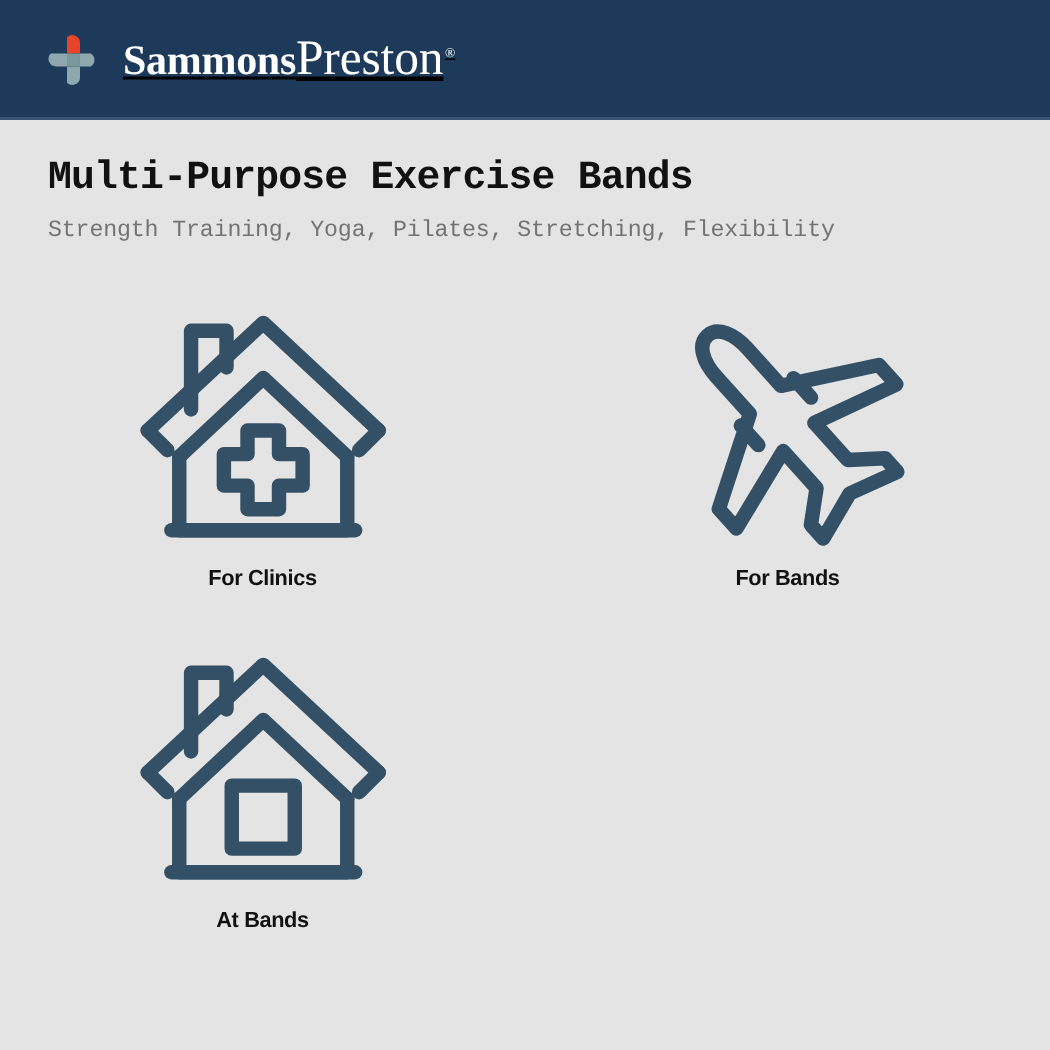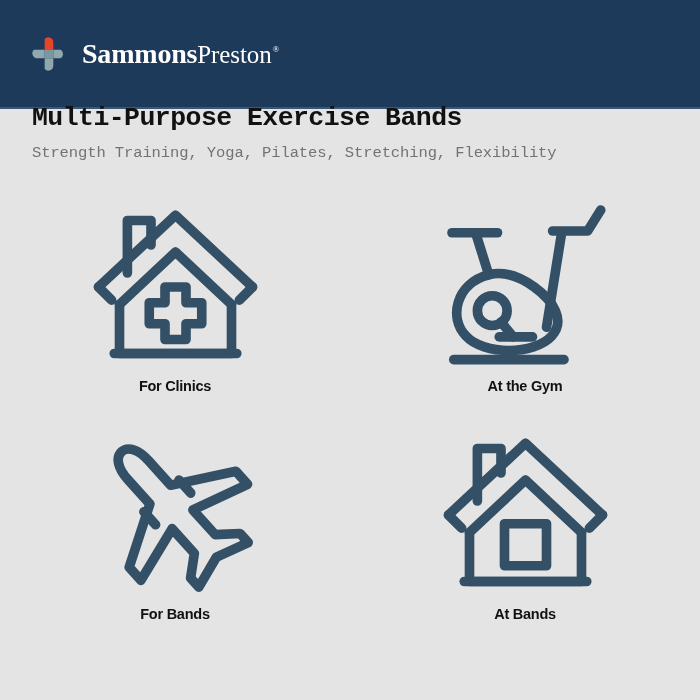--- a/index.html
+++ b/index.html
@@ -21,26 +21,27 @@
     background: #e4e4e4;
     box-sizing: border-box;
   }
 
   
   .header-band {
     position: absolute;
     top: 0;
     left: 0;
     width: 700px;
-    height: 109px;
+    height: 80px;
     background: #1e3a5a;
     border-bottom: 2px solid #3a5876;
     box-sizing: border-box;
     display: flex;
     align-items: center;
+    text-decoration: underline;
   }
 
   .brand-lockup {
     display: flex;
     align-items: center;
     margin-left: 31px;
     margin-top: 1px;
   }
 
   .brand-mark {
@@ -56,21 +57,21 @@
     color: #ffffff;
     font-family: "Liberation Serif", serif;
     white-space: nowrap;
   }
   .brand-word-primary {
     font-size: 28px;
     font-weight: bold;
     letter-spacing: -0.2px;
   }
   .brand-word-secondary {
-    font-size: 25px;
+    font-size: 33px;
     font-weight: normal;
     letter-spacing: -0.1px;
   }
   .brand-reg {
     font-size: 9px;
     font-weight: normal;
     position: relative;
     top: -11px;
     margin-left: 1px;
   }
@@ -186,45 +187,20 @@
           <path d="M36 124 L36 180 L164 180 L164 124"></path>
 
           <path d="M30 180 L170 180"></path>
 
           <path d="M88 104 L112 104 L112 122 L130 122 L130 146 L112 146 L112 164 L88 164 L88 146 L70 146 L70 122 L88 122 Z"></path>
         </svg>
       </div>
       <div class="cell-label">For Clinics</div>
     </div>
 
-    <div class="grid-cell">
-      <div class="icon-holder">
-        <svg width="175" height="175" viewBox="0 0 200 200" fill="none" stroke="#345066" stroke-width="11" stroke-linecap="round" stroke-linejoin="round">
-
-          <path d="M16 42 L68 42"></path>
-
-          <path d="M43 42 L58 90"></path>
-
-          <path d="M124 150 L141 44"></path>
-
-          <path d="M131 40 L171 40 L186 16"></path>
-
-          <path d="M58 90 C20 100 12 140 32 160 C52 182 110 182 130 160 C146 142 132 120 110 104 C92 91 74 86 58 90 Z"></path>
-
-          <circle cx="62" cy="131" r="17"></circle>
-
-          <path d="M72 144 L86 161"></path>
-
-          <path d="M70 161 L108 161"></path>
-
-          <path d="M18 187 L144 187"></path>
-        </svg>
-      </div>
-      <div class="cell-label">At the Gym</div>
-    </div>
 
     <div class="grid-cell">
       <div class="icon-holder">
         <svg width="175" height="175" viewBox="0 0 200 200" fill="none" stroke="#345066" stroke-width="11" stroke-linecap="round" stroke-linejoin="round">
           <g transform="rotate(-42 100 100)">
 
             <path d="M100 8
                      C110 8 116 20 116 36
                      L116 74
                      L182 112

